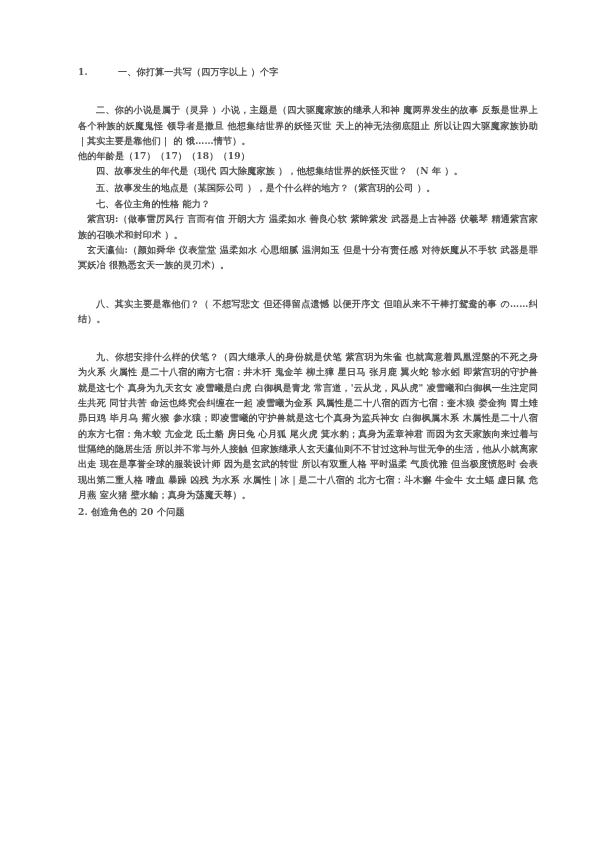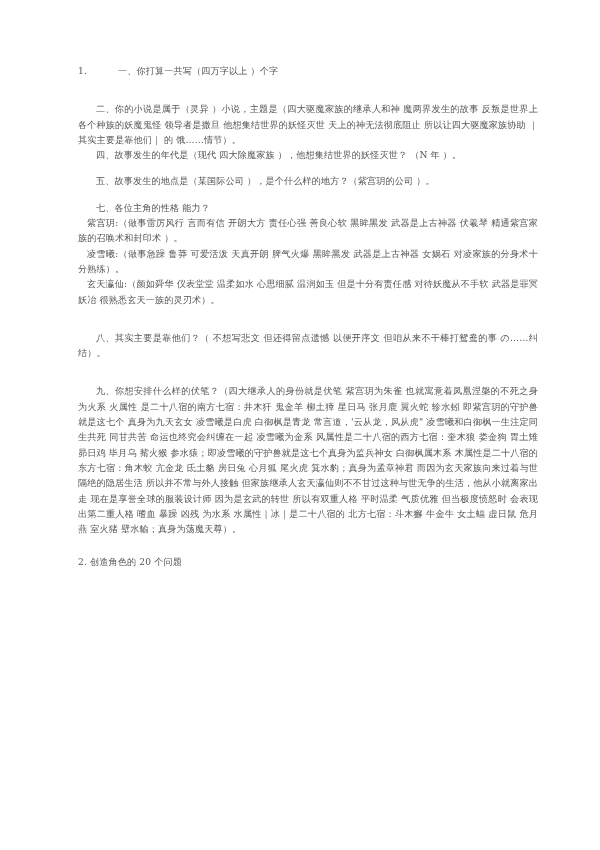--- a/index.html
+++ b/index.html
@@ -22,65 +22,66 @@
     padding: 64px 62px 0 78px;
     position: relative;
   }
   .doc-body {
     font-size: 9.1px;
     line-height: 15.3px;
     text-align: justify;
     text-justify: inter-ideograph;
     color: #555353;
     letter-spacing: 0.15px;
+    font-weight: bold;
   }
   .block {
     margin: 0;
   }
   
   .gap-lg { margin-top: 23px; }
-  .gap-md { margin-top: 11px; }
+  .gap-md { margin-top: 1px; }
   
   .ind2 { text-indent: 18px; }
   .ind1 { text-indent: 9px; }
   .ind0 { text-indent: 0; }
 
   .item1-row {
     display: block;
     text-indent: 0;
     padding-left: 0;
   }
   .item1-num {
     display: inline-block;
     width: 40px;
   }
   .sec-last {
     text-indent: 0;
-    margin-top: 18px;
+    margin-top: 2px;
   }
 </style>
 </head>
 <body>
 
 <div class="page">
   <div class="doc-body">
 
     <p class="block item1-row"><span class="item1-num">1.</span><span>一、你打算一共写（四万字以上 ）个字</span></p>
 
     <p class="block gap-lg ind2">二、你的小说是属于（灵异 ）小说，主题是（四大驱魔家族的继承人和神 魔两界发生的故事 反叛是世界上各个种族的妖魔鬼怪 领导者是撒旦 他想集结世界的妖怪灭世 天上的神无法彻底阻止 所以让四大驱魔家族协助 ｜其实主要是靠他们｜ 的 饿……情节）。</p>
 
+    <p class="block ind0">他的年龄是（17）（17）（18）（19）</p>
 
     <p class="block ind2">四、故事发生的年代是（现代 四大除魔家族 ），他想集结世界的妖怪灭世？ （N 年 ）。</p>
 
     <p class="block gap-md ind2">五、故事发生的地点是（某国际公司 ），是个什么样的地方？（紫宫玥的公司 ）。</p>
 
 
     <p class="block gap-md ind2">七、各位主角的性格 能力？</p>
-    <p class="block ind1">紫宫玥:（做事雷厉风行 言而有信 开朗大方 责任心强 善良心软 黑眸黑发 武器是上古神器 伏羲琴 精通紫宫家族的召唤术和封印术 ）。</p>
-    <p class="block ind1">凌雪曦:（做事急躁 鲁莽 可爱活泼 天真开朗 脾气火爆 黑眸黑发 武器是上古神器 女娲石 对凌家族的分身术十分熟练）。</p>
+    <p class="block ind1">紫宫玥:（做事雷厉风行 言而有信 开朗大方 温柔如水 善良心软 紫眸紫发 武器是上古神器 伏羲琴 精通紫宫家族的召唤术和封印术 ）。</p>
     <p class="block ind1">玄天瀛仙:（颜如舜华 仪表堂堂 温柔如水 心思细腻 温润如玉 但是十分有责任感 对待妖魔从不手软 武器是罪冥妖冶 很熟悉玄天一族的灵刃术）。</p>
 
     <p class="block gap-lg ind2">八、其实主要是靠他们？（ 不想写悲文 但还得留点遗憾 以便开序文 但咱从来不干棒打鸳鸯的事 の……纠结）。</p>
 
     <p class="block gap-lg ind2">九、你想安排什么样的伏笔？（四大继承人的身份就是伏笔 紫宫玥为朱雀 也就寓意着凤凰涅槃的不死之身 为火系 火属性 是二十八宿的南方七宿：井木犴 鬼金羊 柳土獐 星日马 张月鹿 翼火蛇 轸水蚓 即紫宫玥的守护兽就是这七个 真身为九天玄女 凌雪曦是白虎 白御枫是青龙 常言道，'云从龙，风从虎" 凌雪曦和白御枫一生注定同生共死 同甘共苦 命运也终究会纠缠在一起 凌雪曦为金系 风属性是二十八宿的西方七宿：奎木狼 娄金狗 胃土雉 昴日鸡 毕月乌 觜火猴 参水猿；即凌雪曦的守护兽就是这七个真身为监兵神女 白御枫属木系 木属性是二十八宿的东方七宿：角木蛟 亢金龙 氐土貉 房日兔 心月狐 尾火虎 箕水豹；真身为孟章神君 而因为玄天家族向来过着与世隔绝的隐居生活 所以并不常与外人接触 但家族继承人玄天瀛仙则不不甘过这种与世无争的生活，他从小就离家出走 现在是享誉全球的服装设计师 因为是玄武的转世 所以有双重人格 平时温柔 气质优雅 但当极度愤怒时 会表现出第二重人格 嗜血 暴躁 凶残 为水系 水属性｜冰｜是二十八宿的 北方七宿：斗木獬 牛金牛 女土蝠 虚日鼠 危月燕 室火猪 壁水貐；真身为荡魔天尊）。</p>
 
     <p class="block sec-last ind0">2. 创造角色的 20 个问题</p>
 
   </div>
 </div>

